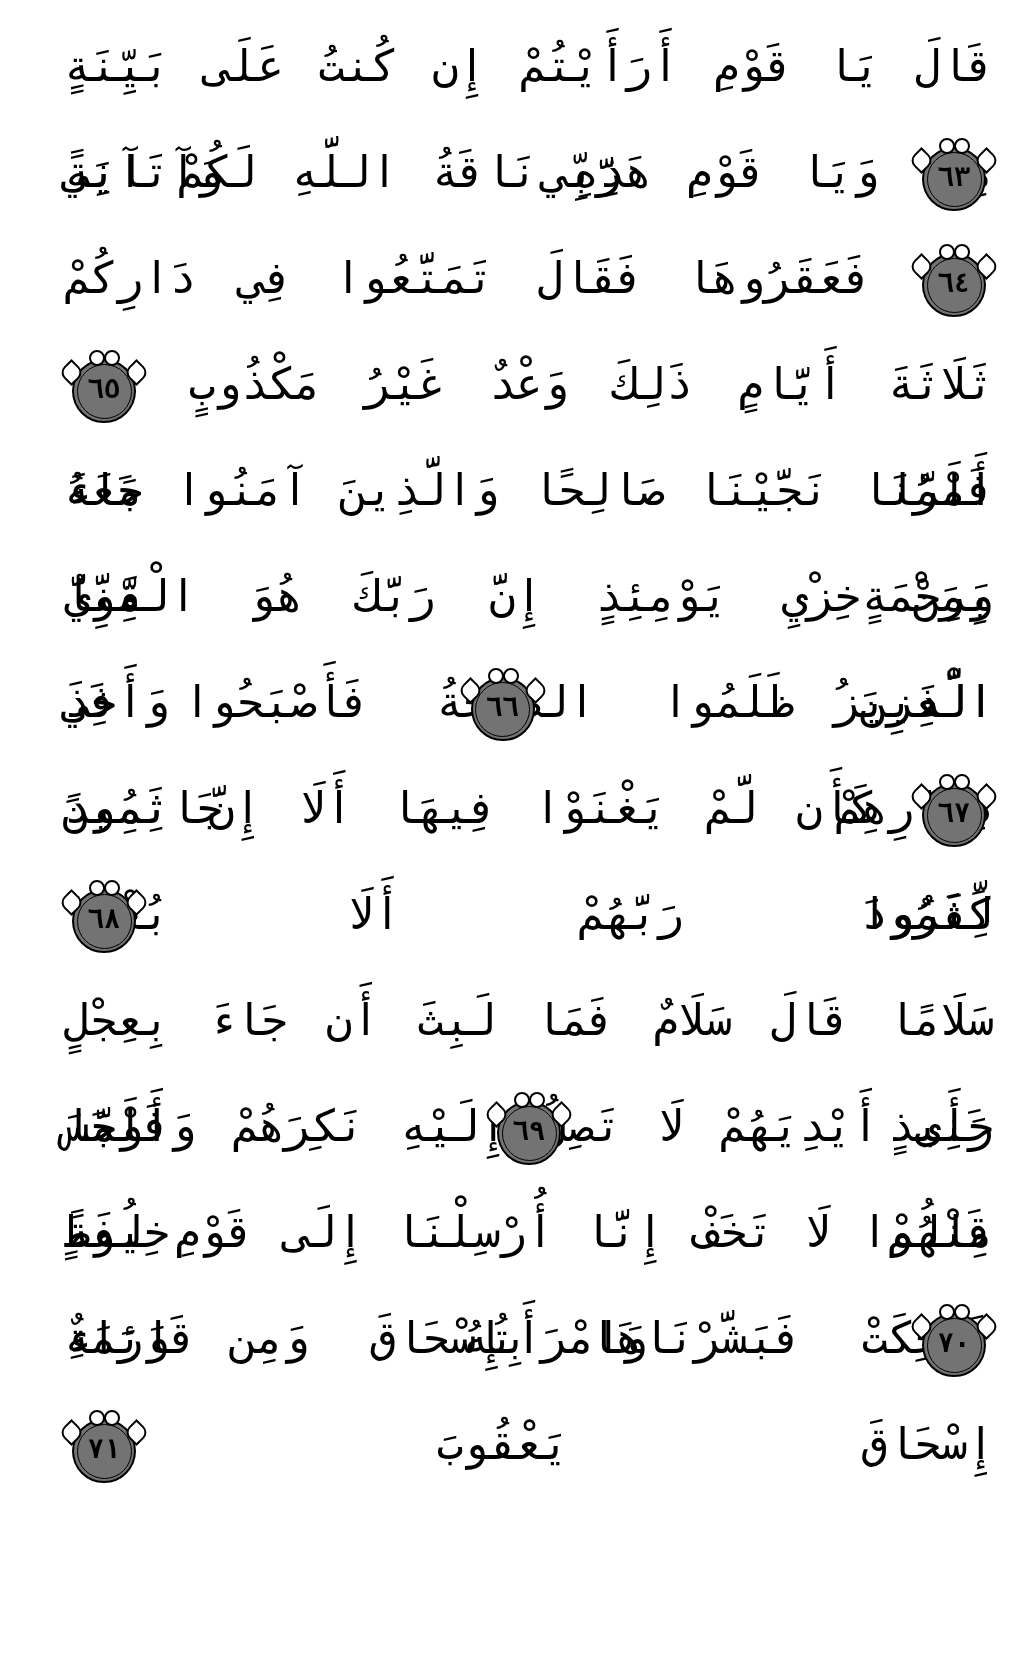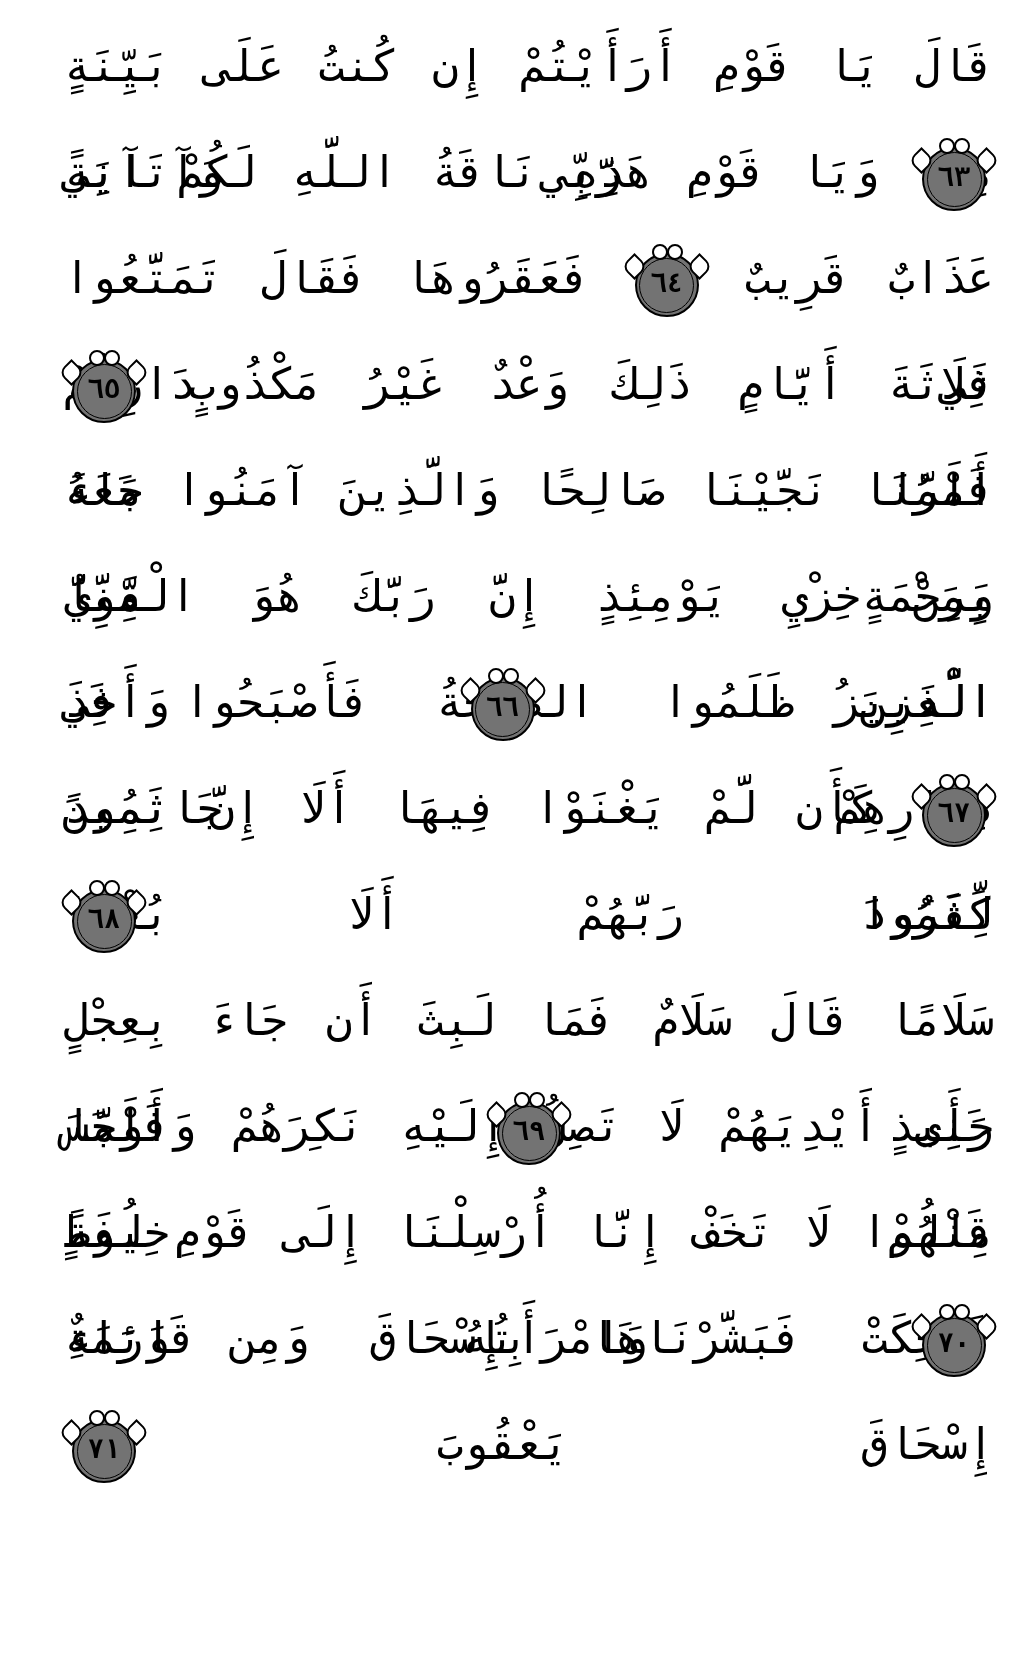--- a/index.html
+++ b/index.html
@@ -106,21 +106,21 @@
   <div class="text-block" id="lines">
       <div class="line"><span class="ayah-text">قَالَ يَا قَوْمِ أَرَأَيْتُمْ إِن كُنتُ عَلَى بَيِّنَةٍ مِّن رَّبِّي وَآتَانِي</span></div>
       <div class="line"> <span class="ayah-marker">
           <i class="wing-l"></i>
           <i class="wing-r"></i>
           <i class="dot-l"></i>
           <i class="dot-r"></i>
           <i class="ring"></i>
           <span class="ayah-num">٦٣</span>
         </span> <span class="ayah-text">وَيَا قَوْمِ هَذِهِ نَاقَةُ اللَّهِ لَكُمْ آيَةً</span></div>
-      <div class="line"><span class="ayah-text">عَذَابٌ قَرِيبٌ</span> <span class="ayah-marker">
+      <div class="line"> <span class="ayah-marker">
           <i class="wing-l"></i>
           <i class="wing-r"></i>
           <i class="dot-l"></i>
           <i class="dot-r"></i>
           <i class="ring"></i>
           <span class="ayah-num">٦٤</span>
         </span> <span class="ayah-text">فَعَقَرُوهَا فَقَالَ تَمَتَّعُوا فِي دَارِكُمْ</span></div>
       <div class="line"><span class="ayah-text">ثَلَاثَةَ أَيَّامٍ ذَلِكَ وَعْدٌ غَيْرُ مَكْذُوبٍ</span> <span class="ayah-marker">
           <i class="wing-l"></i>
           <i class="wing-r"></i>

